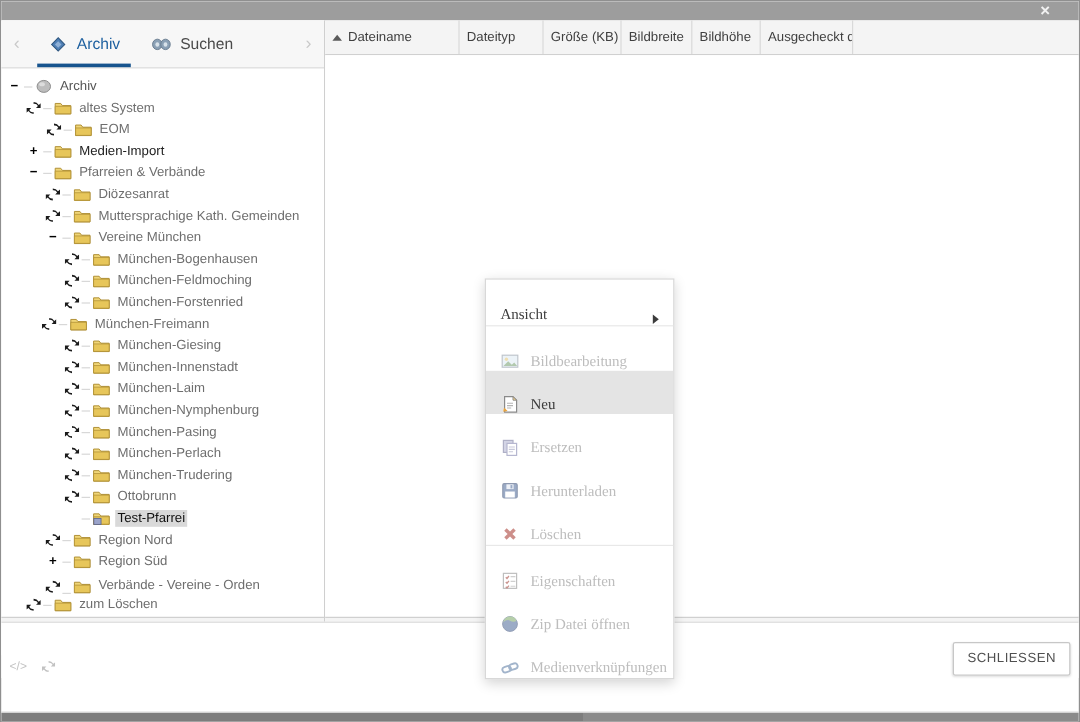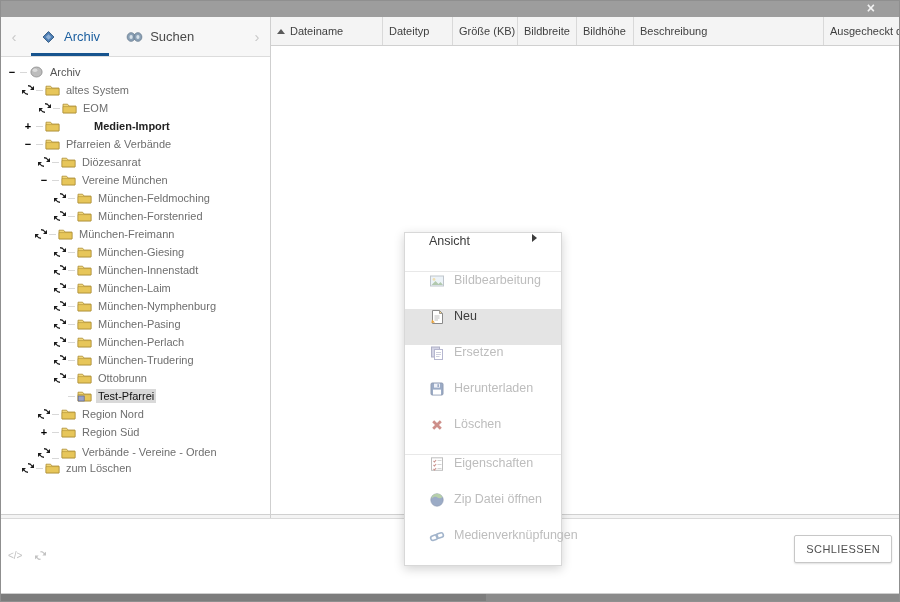--- a/index.html
+++ b/index.html
@@ -32,21 +32,21 @@
               color:#6e6e6e; white-space:nowrap; }
   .expander { width:12px; text-align:center; font-weight:900; color:#000;
               font-size:11px; flex:none; }
   .refresh-ic { width:12px; height:12px; flex:none; color:#1b1b1b; }
   .refresh-ic svg, .node-ic svg, .tab-ic svg, .mi-icon svg { width:100%; height:100%; display:block; }
   .spacer { width:12px; flex:none; }
   .dash { width:7px; height:1px; background:#d8d8d8; margin:0 2px; flex:none; }
   .node-ic { width:15px; height:12px; flex:none; margin-right:4px; }
   .tree-label { padding:1px 2px; }
   .tree-label.selected { background:#d9d9d9; color:#111; }
-  .tree-label.bold { font-weight:bold; color:#222;margin-left:28px; }
+  .tree-label.bold { font-weight:normal; color:#222; }
   .tree-label.root { color:#555; }
   .left-bottom-bar { position:absolute; bottom:0; left:0; right:0; height:32px;
                      background:#f4f4f4; border-top:1px solid #d0d0d0; }
 
   
   .right-panel { position:absolute; top:16px; left:270px; right:0; height:529px; }
   .thead { display:flex; height:29px; background:#f4f4f4; border-bottom:1px solid #d0d0d0; }
   .th { display:flex; align-items:center; gap:5px; padding:0 6px; font-size:11px;
         color:#3f3f3f; border-right:1px solid #d9d9d9; overflow:hidden;
         white-space:nowrap; flex:none; }
@@ -85,22 +85,22 @@
                align-items:center; color:#c2c2c2; font-size:10px; }
   .dev-refresh { width:11px; height:11px; color:#c2c2c2; }
   .bottom-strip { position:absolute; top:592px; left:0; width:100%; height:8px;
                   border-top:1px solid #cfcfcf;
                   background:linear-gradient(to right,#7d7d7d 0 54%,#8b8b8b 54%); }
 
   
   .menu { position:absolute; left:403px; top:231px; width:158px; background:#fff;
           border:1px solid #d8d8d8; box-shadow:0 3px 10px rgba(0,0,0,.18);
           padding:1px 0; z-index:10; }
-  .menu-item { height:36px; display:flex; align-items:flex-start; padding:0 24px;
-               font-size:12.5px; color:#3c3c3c; gap:9px; }
+  .menu-item { height:36px; display:flex; align-items:flex-end; padding:0 12px;
+               font-size:12.5px; color:#3c3c3c; gap:9px;font-family:Liberation Serif, serif; }
   .menu-item.hover { background:#e4e4e4; }
   .menu-item.disabled { color:#bdbdbd; }
   .menu-item.disabled .mi-icon { opacity:.55; filter:saturate(.7); }
   .mi-icon { width:16px; height:16px; flex:none; }
   .mi-label { flex:1; white-space:nowrap; }
   .submenu-arrow { width:0; height:0; border-top:4px solid transparent;
                    border-bottom:4px solid transparent; border-left:5px solid #3c3c3c; flex:none; }
   .menu-sep { height:1px; background:#e8e8e8; margin:1px 0; }
 </style>
 </head>
@@ -215,29 +215,61 @@
           <span class="dash"></span>
           <span class="node-ic">
             <svg viewBox="0 0 15 12">
               <path d="M1 2.2h4.6L7 4h7v7H1z" fill="#f0d678" stroke="#ad8d32" stroke-width="0.8"></path>
               <path d="M1 4.6h13v6.2H1z" fill="#e7c65a" stroke="#ad8d32" stroke-width="0.6"></path>
             </svg>
           </span>
           <span class="tree-label">Diözesanrat</span>
         </div>
         <div class="tree-row" style="padding-left: 37px;">
+          <span class="refresh-ic">
+            <svg viewBox="0 0 12 12">
+              <path d="M6 1a5 5 0 0 1 4.3 2.4L12 2v4H8l1.6-1.6A3.4 3.4 0 0 0 6 2.6z" fill="currentColor"></path>
+              <path d="M6 11a5 5 0 0 1-4.3-2.4L0 10V6h4L2.4 7.6A3.4 3.4 0 0 0 6 9.4z" fill="currentColor"></path>
+            </svg>
+          </span>
+          <span class="dash"></span>
+          <span class="node-ic">
+            <svg viewBox="0 0 15 12">
+              <path d="M1 2.2h4.6L7 4h7v7H1z" fill="#f0d678" stroke="#ad8d32" stroke-width="0.8"></path>
+              <path d="M1 4.6h13v6.2H1z" fill="#e7c65a" stroke="#ad8d32" stroke-width="0.6"></path>
+            </svg>
+          </span>
+          <span class="tree-label">Muttersprachige Kath. Gemeinden</span>
+        </div>
+        <div class="tree-row" style="padding-left: 37px;">
           <span class="expander">−</span>
           <span class="dash"></span>
           <span class="node-ic">
             <svg viewBox="0 0 15 12">
               <path d="M1 2.2h4.6L7 4h7v7H1z" fill="#f0d678" stroke="#ad8d32" stroke-width="0.8"></path>
               <path d="M1 4.6h13v6.2H1z" fill="#e7c65a" stroke="#ad8d32" stroke-width="0.6"></path>
             </svg>
           </span>
           <span class="tree-label">Vereine München</span>
+        </div>
+        <div class="tree-row" style="padding-left: 53px;">
+          <span class="refresh-ic">
+            <svg viewBox="0 0 12 12">
+              <path d="M6 1a5 5 0 0 1 4.3 2.4L12 2v4H8l1.6-1.6A3.4 3.4 0 0 0 6 2.6z" fill="currentColor"></path>
+              <path d="M6 11a5 5 0 0 1-4.3-2.4L0 10V6h4L2.4 7.6A3.4 3.4 0 0 0 6 9.4z" fill="currentColor"></path>
+            </svg>
+          </span>
+          <span class="dash"></span>
+          <span class="node-ic">
+            <svg viewBox="0 0 15 12">
+              <path d="M1 2.2h4.6L7 4h7v7H1z" fill="#f0d678" stroke="#ad8d32" stroke-width="0.8"></path>
+              <path d="M1 4.6h13v6.2H1z" fill="#e7c65a" stroke="#ad8d32" stroke-width="0.6"></path>
+            </svg>
+          </span>
+          <span class="tree-label">München-Bogenhausen</span>
         </div>
         <div class="tree-row" style="padding-left: 53px;">
           <span class="refresh-ic">
             <svg viewBox="0 0 12 12">
               <path d="M6 1a5 5 0 0 1 4.3 2.4L12 2v4H8l1.6-1.6A3.4 3.4 0 0 0 6 2.6z" fill="currentColor"></path>
               <path d="M6 11a5 5 0 0 1-4.3-2.4L0 10V6h4L2.4 7.6A3.4 3.4 0 0 0 6 9.4z" fill="currentColor"></path>
             </svg>
           </span>
           <span class="dash"></span>
           <span class="node-ic">
@@ -493,23 +525,20 @@
           <span>Dateityp</span>
         </div>
         <div class="th" style="width: 65px;">
           <span>Größe (KB)</span>
         </div>
         <div class="th" style="width: 59px;">
           <span>Bildbreite</span>
         </div>
         <div class="th" style="width: 57px;">
           <span>Bildhöhe</span>
-        </div>
-        <div class="th" style="width: 190px;">
-          <span>Beschreibung</span>
         </div>
         <div class="th" style="width: 77px;">
           <span>Ausgecheckt du</span>
         </div>
       </div>
     <div class="grid-area"></div>
     <div class="paging">
       <span class="pg-first">«</span>
       <span class="pg-prev">‹</span>
       <span class="pg-center">Test-Pfarrei</span>

